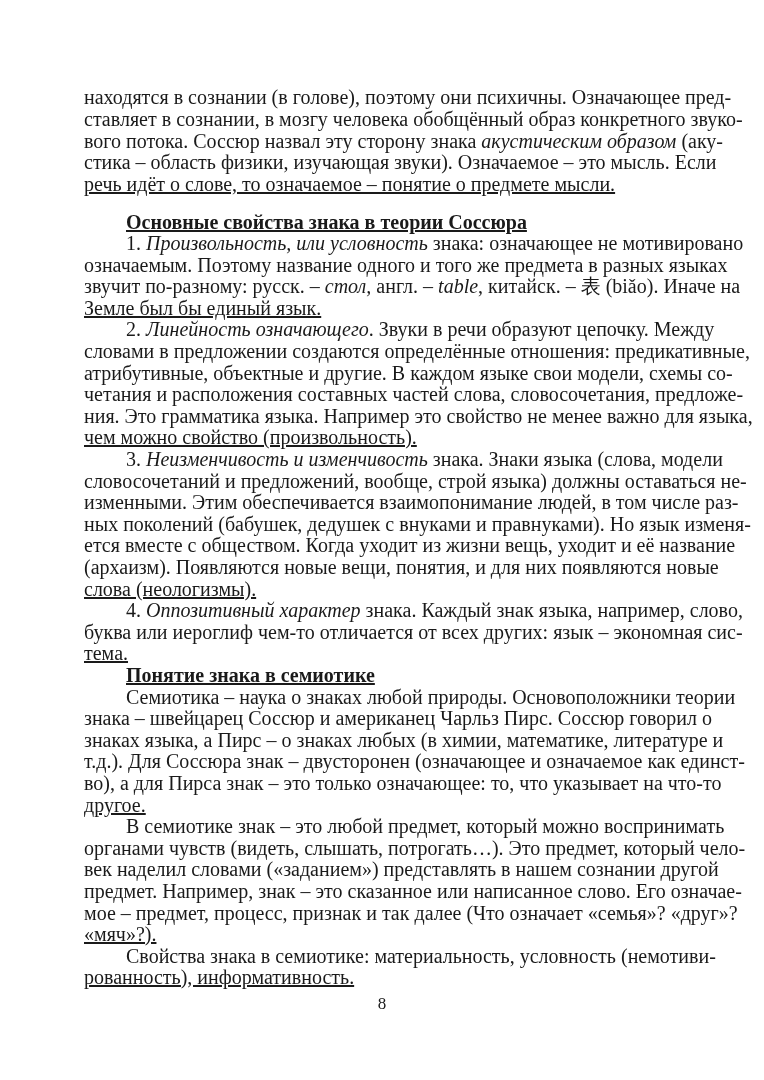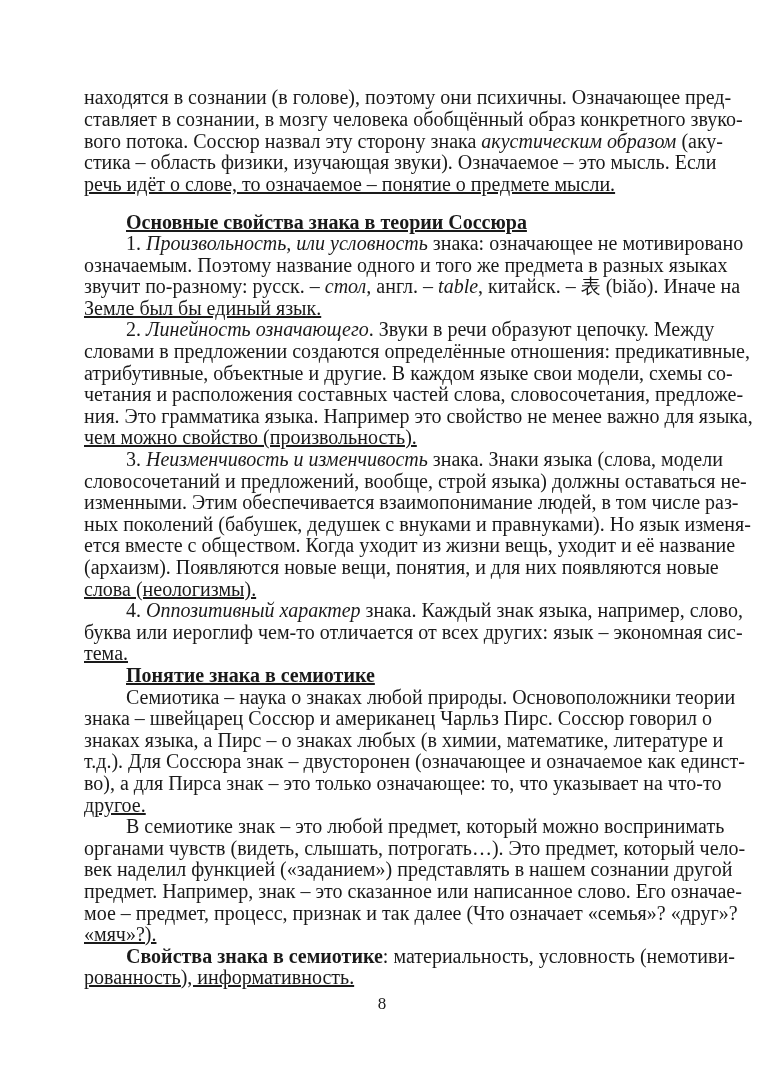--- a/index.html
+++ b/index.html
@@ -4,21 +4,21 @@
 <style>
   html, body { margin:0; padding:0; background:#ffffff; }
   body { width:764px; height:1080px; position:relative; overflow:hidden;
          font-family:"Liberation Serif", "DejaVu Serif", serif; color:#1a1a1a; }
   .line { position:absolute; left:84px; width:607px; font-size:20px; line-height:21px;
           white-space:nowrap; text-align:justify; text-align-last:justify; }
   .line.last { text-align-last:left;text-decoration:underline; }
   .line.indent { left:126px; width:565px; }
   .line.head { font-weight:bold; }
   i { font-style:italic; }
-  b { font-weight:bold;margin-top:48px; }
+  b { font-weight:normal;margin-top:48px; }
   .pagenum { position:absolute; left:0; width:764px; top:987px; text-align:center; font-size:17px; line-height:21px; }
 </style>
 </head>
 <body>
 
 <div class="line" style="top:87px">находятся в сознании (в голове), поэтому они психичны. Означающее пред-</div>
 <div class="line" style="top:109px">ставляет в сознании, в мозгу человека обобщённый образ конкретного звуко-</div>
 <div class="line" style="top:131px"><span>вого потока. Соссюр назвал эту сторону знака </span><i>акустическим образом</i><span> (аку-</span></div>
 <div class="line" style="top:152px">стика – область физики, изучающая звуки). Означаемое – это мысль. Если</div>
 <div class="line last" style="top:174px">речь идёт о слове, то означаемое – понятие о предмете мысли.</div>
@@ -53,21 +53,21 @@
 
 <div class="line indent" style="top:687px">Семиотика – наука о знаках любой природы. Основоположники теории</div>
 <div class="line" style="top:708px">знака – швейцарец  Соссюр и американец Чарльз Пирс. Соссюр говорил о</div>
 <div class="line" style="top:730px">знаках языка, а Пирс – о знаках любых (в химии, математике, литературе и</div>
 <div class="line" style="top:751px">т.д.). Для Соссюра знак – двусторонен (означающее и означаемое как единст-</div>
 <div class="line" style="top:773px">во), а для Пирса знак – это только означающее: то, что указывает на что-то</div>
 <div class="line last" style="top:795px">другое.</div>
 
 <div class="line indent" style="top:816px">В семиотике знак – это любой предмет, который можно воспринимать</div>
 <div class="line" style="top:838px">органами чувств (видеть, слышать, потрогать…). Это предмет, который чело-</div>
-<div class="line" style="top:859px">век наделил функцией («заданием») представлять в нашем сознании другой</div>
+<div class="line" style="top:859px">век наделил словами («заданием») представлять в нашем сознании другой</div>
 <div class="line" style="top:881px">предмет. Например, знак – это сказанное или написанное слово. Его означае-</div>
 <div class="line" style="top:903px">мое – предмет, процесс, признак и так далее (Что означает «семья»? «друг»?</div>
 <div class="line last" style="top:924px">«мяч»?).</div>
 
 <div class="line indent" style="top:946px"><b>Свойства знака в семиотике</b><span>: материальность, условность (немотиви-</span></div>
 <div class="line last" style="top:967px">рованность), информативность.</div>
 
 <div class="pagenum" style="top:993px">8</div>
 
 </body></html>

